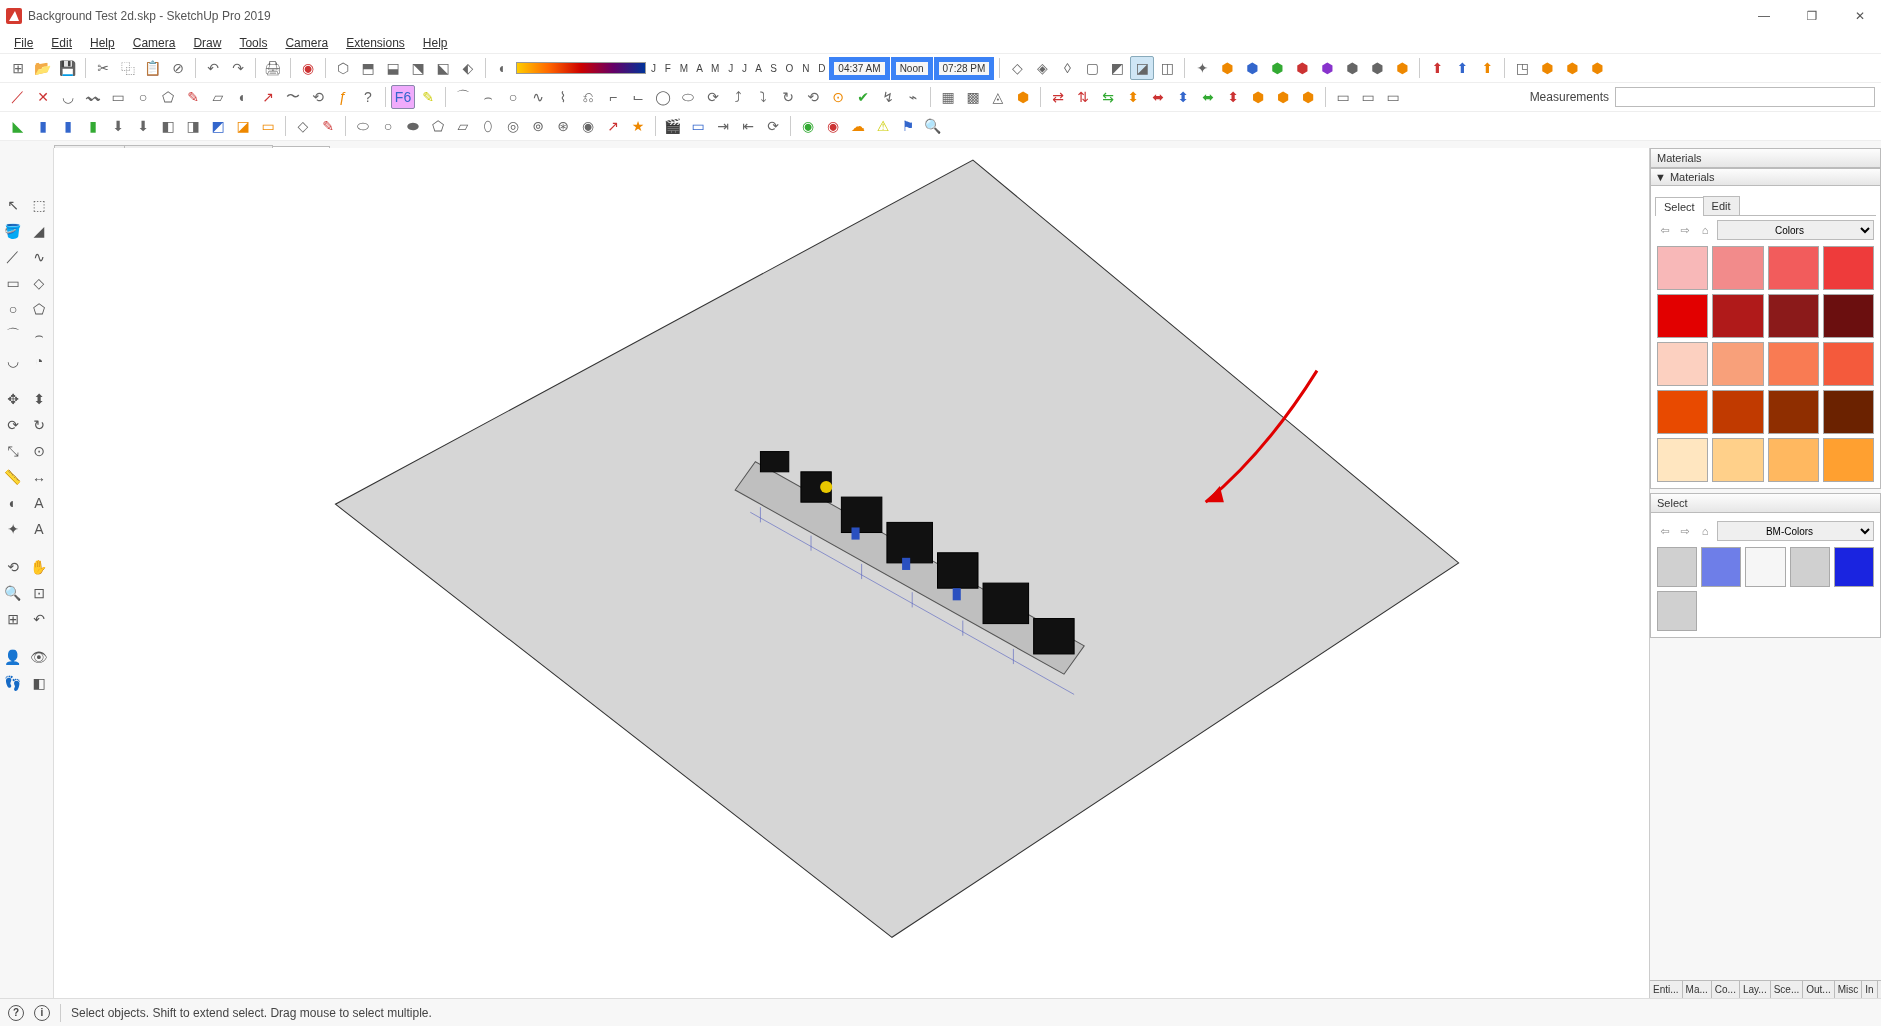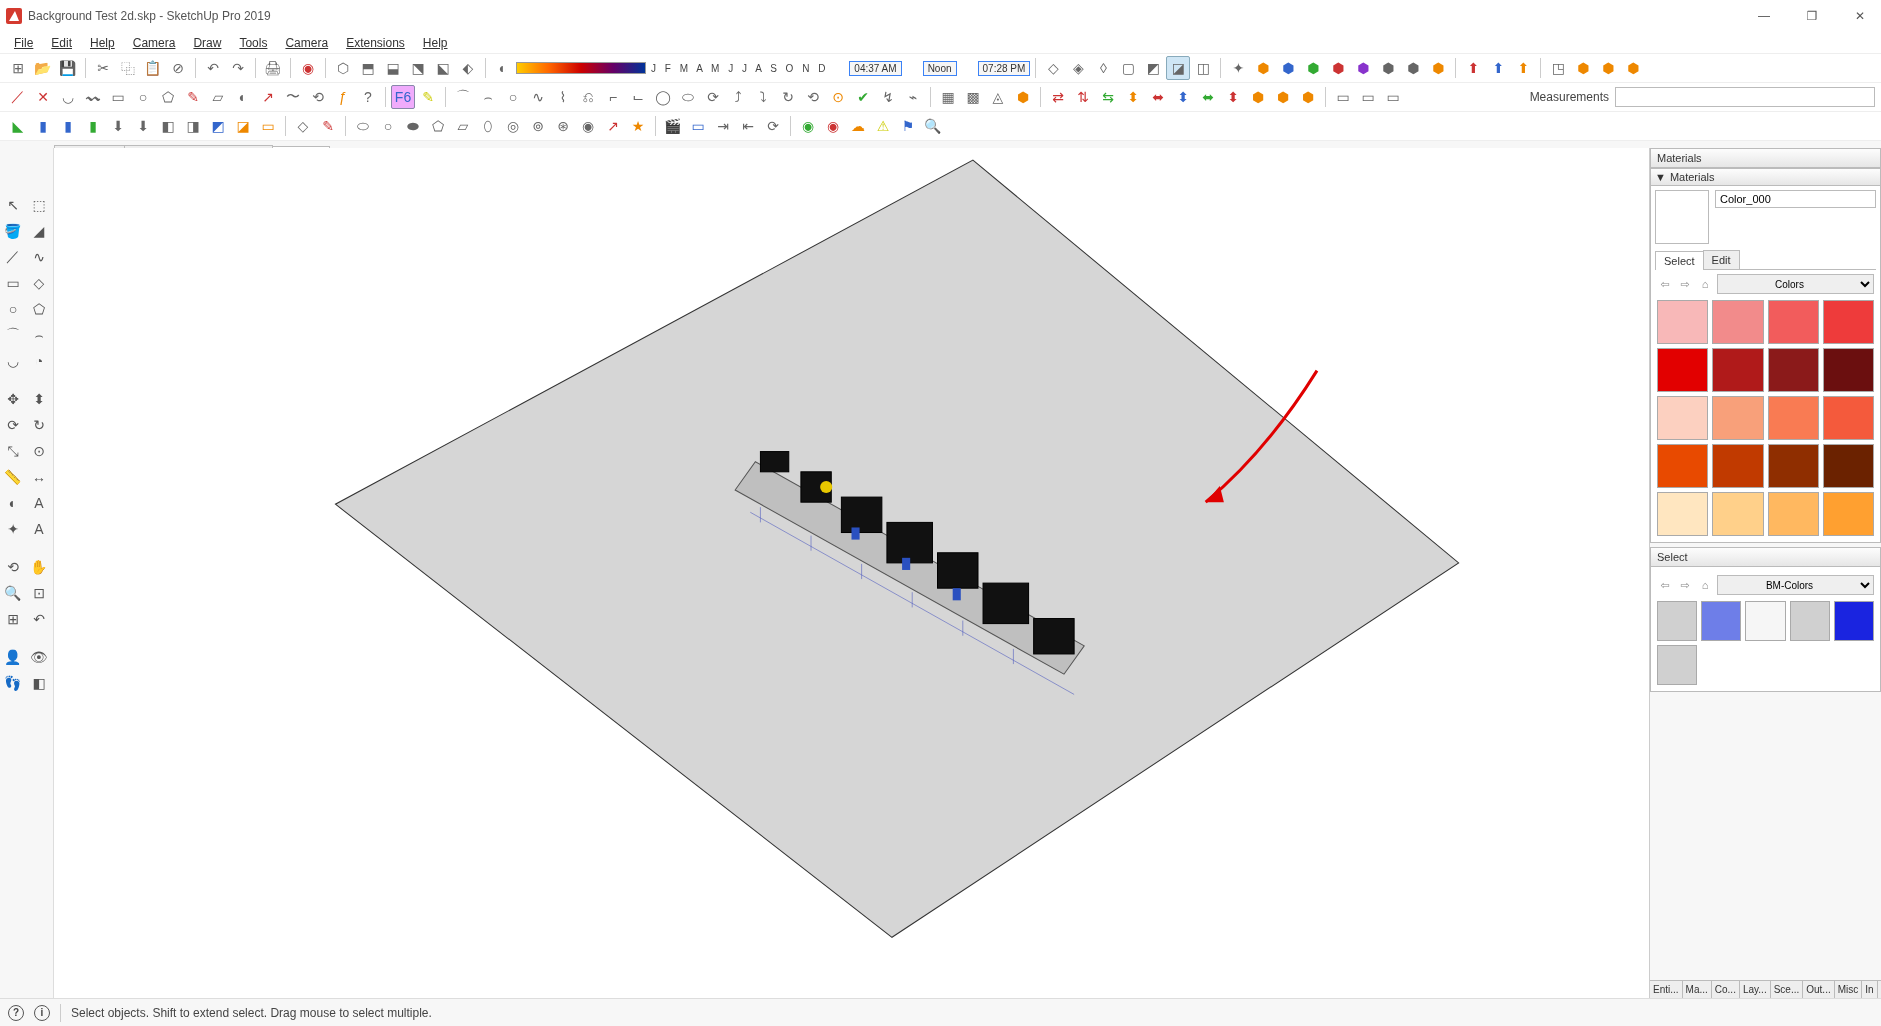--- a/index.html
+++ b/index.html
@@ -14,21 +14,21 @@
 
 .menubar { height: 22px; display: flex; align-items: center; padding: 0 6px; gap: 2px; background: #fff; border-bottom: 1px solid #eee; text-decoration: underline; }
 .menubar span { padding: 2px 8px; font-size: 12px; color: #333; }
 
 .toolbar-row { display: flex; align-items: center; padding: 2px 6px; gap: 1px; flex-wrap: nowrap; border-bottom: 1px solid #eee; min-height: 28px; }
 .tbtn { width: 24px; height: 24px; border: 1px solid transparent; display: flex; align-items: center; justify-content: center; font-size: 14px; color: #666; border-radius: 2px; }
 .tbtn.sel { background: #cfe6f5; border-color: #8ab; }
 .sep { width: 1px; height: 20px; background: #ccc; margin: 0 4px; }
 .gradient-bar { width: 130px; height: 12px; background: linear-gradient(to right, #ffcc00, #ff6600, #cc0000, #660066, #003399); border: 1px solid #999; }
 .months { font-size: 10px; letter-spacing: 3px; color: #444; margin-left: 4px; }
-.time-box { font-size: 10px; padding: 1px 4px; border: 1px solid #3b82f6; background: #f6f6f6; color: #333; margin-left: 20px; }
+.time-box { font-size: 10px; padding: 1px 4px; border: 5px solid #3b82f6; background: #f6f6f6; color: #333; margin-left: 0; }
 .measurements-box { margin-left: auto; display: flex; align-items: center; font-size: 12px; color: #444; }
 .measurements-box input { width: 260px; height: 20px; border: 1px solid #bbb; margin-left: 6px; background: #fff; }
 
 .scene-tabs { height: 22px; display: flex; align-items: flex-end; padding-left: 54px; background: #f7f7f7; border-bottom: 1px solid #ccc; }
 .scene-tab { padding: 2px 10px; font-size: 11px; color: #333; border: 1px solid #bbb; border-bottom: none; background: #eee; margin-right: -1px; }
 .scene-tab.active { background: #fff; position: relative; top: 1px; }
 .content-wrap { position: absolute; top: 148px; bottom: 28px; left: 0; right: 0; display: flex; }
 
 .left-toolbar { width: 54px; background: #f7f7f7; border-right: 1px solid #ddd; padding-top: 44px; }
 .left-toolbar .row { display: flex; height: 26px; }
@@ -387,24 +387,20 @@
     </svg>
   </div>
 
   <div class="right-panel">
     <div class="panel-header">Materials</div>
     <div class="collapsible">
       <span>▼</span>
       <span>Materials</span>
     </div>
     <div class="panel-body">
-      <div style="display:flex;gap:6px;align-items:flex-start;">
-        <div class="mat-preview"></div>
-        <input class="mat-name-input" value="Color_000" style="">
-      </div>
       <div class="subtabs">
         <div class="subtab active">Select</div>
         <div class="subtab">Edit</div>
       </div>
       <div class="navrow">
         <span class="arrow">⇦</span>
         <span class="arrow">⇨</span>
         <span class="arrow">⌂</span>
         <select><option>Colors</option></select>
       </div>

